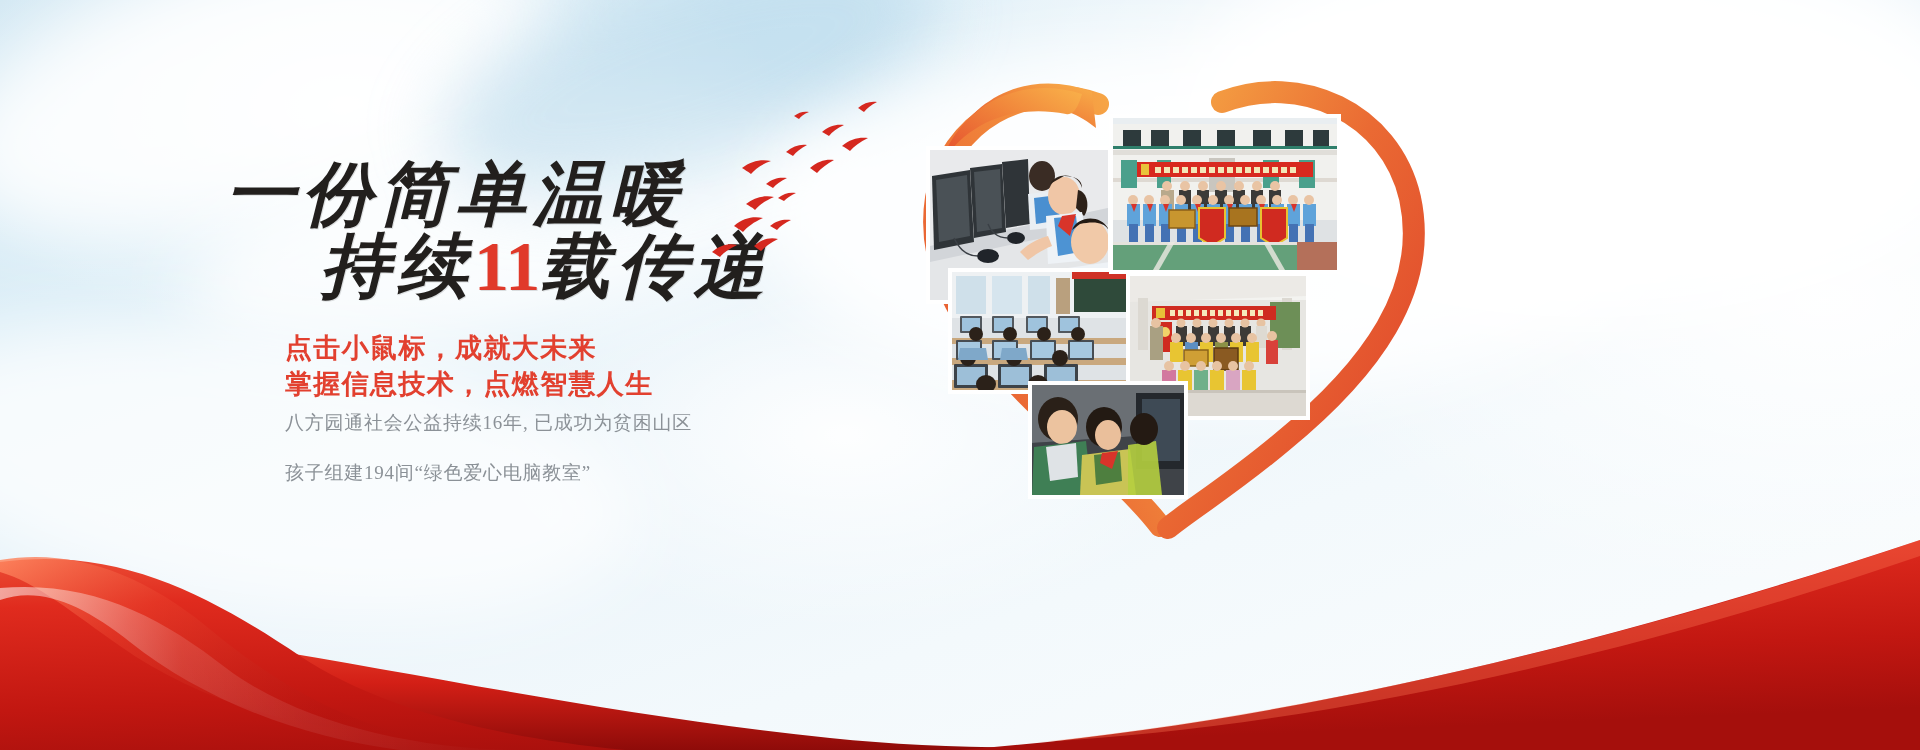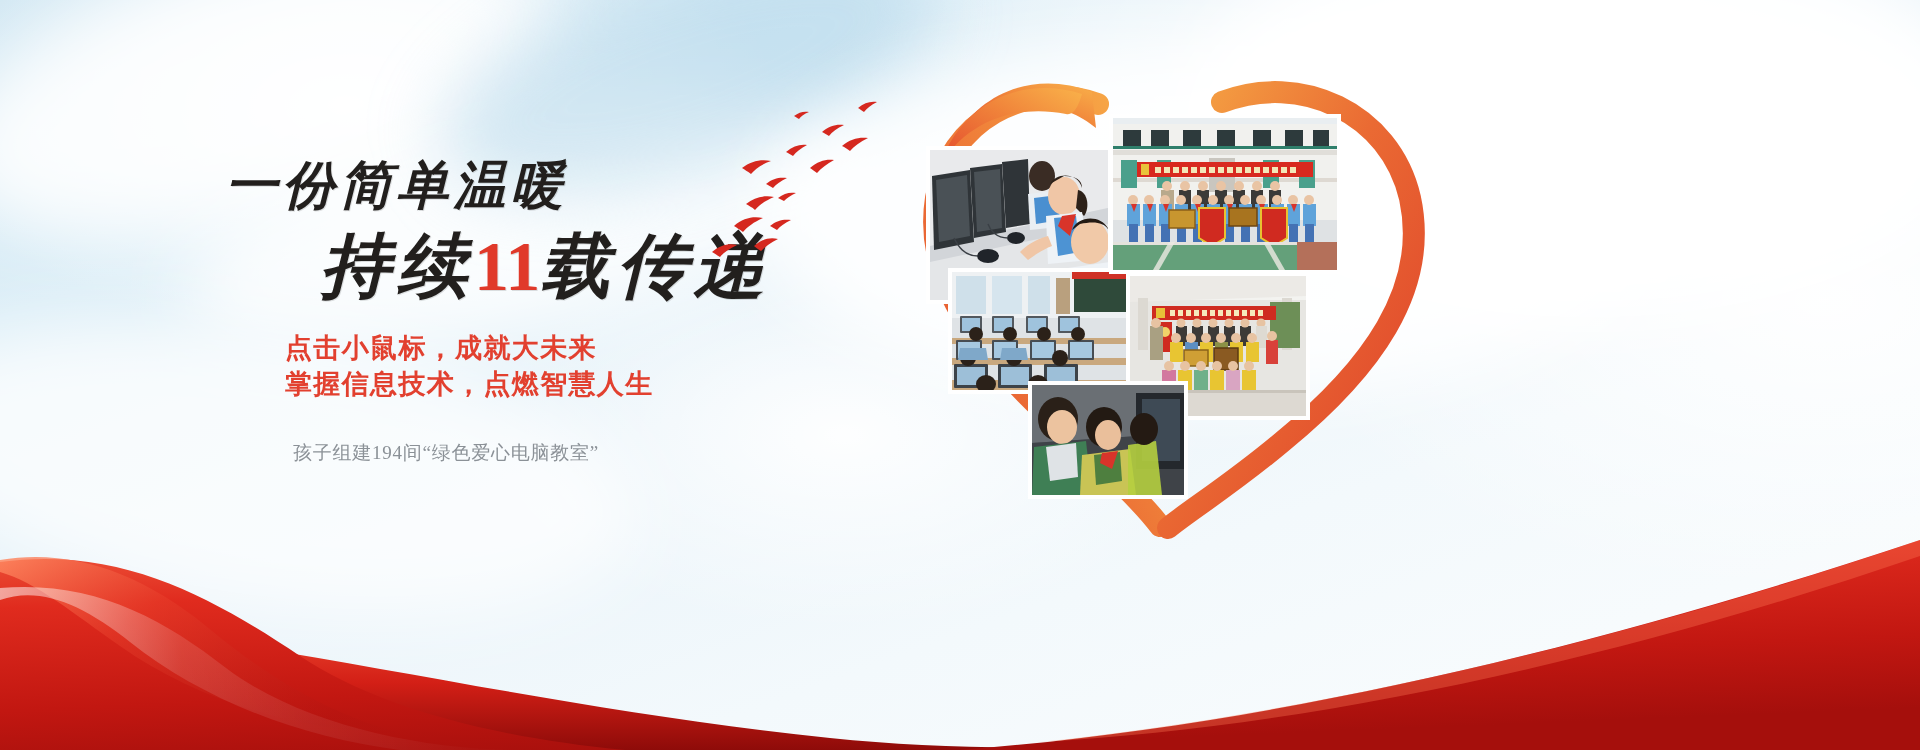--- a/index.html
+++ b/index.html
@@ -27,39 +27,39 @@
   .c6{left:1180px;top:-80px;width:820px;height:400px;background:rgba(255,255,255,.95);}
 
   
   .headline{position:absolute;left:0;top:0;width:780px;}
   .hl-line{
     font-family:"Liberation Serif", serif;
     color:#221f1d;font-weight:700;font-style:italic;
     letter-spacing:.10em;white-space:nowrap;
     text-shadow:1px 1px 0 rgba(0,0,0,.12);
   }
-  .hl1{position:absolute;left:225px;top:160px;font-size:52px;line-height:1;}
+  .hl1{position:absolute;left:225px;top:160px;font-size:70px;line-height:1;}
   .hl2{position:absolute;left:320px;top:232px;font-size:70px;line-height:1;}
   .hl2 .num{color:#e0392a;font-style:normal;font-family:"Liberation Serif",serif;font-weight:700;letter-spacing:0;}
 
   .sub{
     position:absolute;left:285px;color:#e2402f;font-weight:700;
     font-size:27px;letter-spacing:.05em;white-space:nowrap;
     font-family:"Liberation Sans", sans-serif;
   }
   .sub1{top:330px;}
   .sub2{top:366px;}
 
   .body-txt{
     position:absolute;left:285px;color:#8b9197;
     font-family:"Liberation Serif", serif;
     font-size:19px;letter-spacing:.04em;white-space:nowrap;
   }
   .bt1{top:410px;}
-  .bt2{top:440px;margin-left:8px;}
+  .bt2{top:460px;}
 
   
   #birds{position:absolute;left:690px;top:80px;width:220px;height:200px;}
 
   
   #heartwrap{position:absolute;left:830px;top:40px;width:700px;height:500px;}
 
   .photo{
     position:absolute;overflow:hidden;background:#c8cdd2;
     box-shadow:0 0 0 4px #ffffff;
@@ -92,20 +92,21 @@
   <div class="cloud c6"></div>
 
   <div class="headline">
     <div class="hl-line hl1">一份简单温暖</div>
     <div class="hl-line hl2"><span>持续</span><span class="num">11</span><span>载传递</span></div>
   </div>
 
   <div class="sub sub2">掌握信息技术，点燃智慧人生</div>
   <div class="sub sub1">点击小鼠标，成就大未来</div>
 
+  <div class="body-txt bt1">八方园通社会公益持续16年, 已成功为贫困山区</div>
   <div class="body-txt bt2">孩子组建194间“绿色爱心电脑教室”</div>
 
   <svg id="birds" viewBox="0 0 220 200">
     <g fill="#d5281f">
       <path d="M168 28 c6-5 12-7 19-6 -6 3 -10 6 -13 10 -3-2 -4-3 -6-4z"></path>
       <path d="M132 52 c7-6 14-8 22-7 -7 3 -12 7 -15 11 -3-2 -5-3 -7-4z"></path>
       <path d="M152 66 c8-7 17-9 26-8 -8 4 -14 8 -18 13 -3-2 -5-4 -8-5z"></path>
       <path d="M96 72 c7-6 14-8 21-7 -6 3 -11 7 -14 11 -3-2 -5-3 -7-4z"></path>
       <path d="M120 88 c8-7 16-9 24-8 -7 4 -13 8 -17 13 -3-2 -5-4 -7-5z"></path>
       <path d="M52 88 c9-7 19-9 29-7 -9 3 -16 8 -20 13 -4-3 -6-4 -9-6z"></path>

